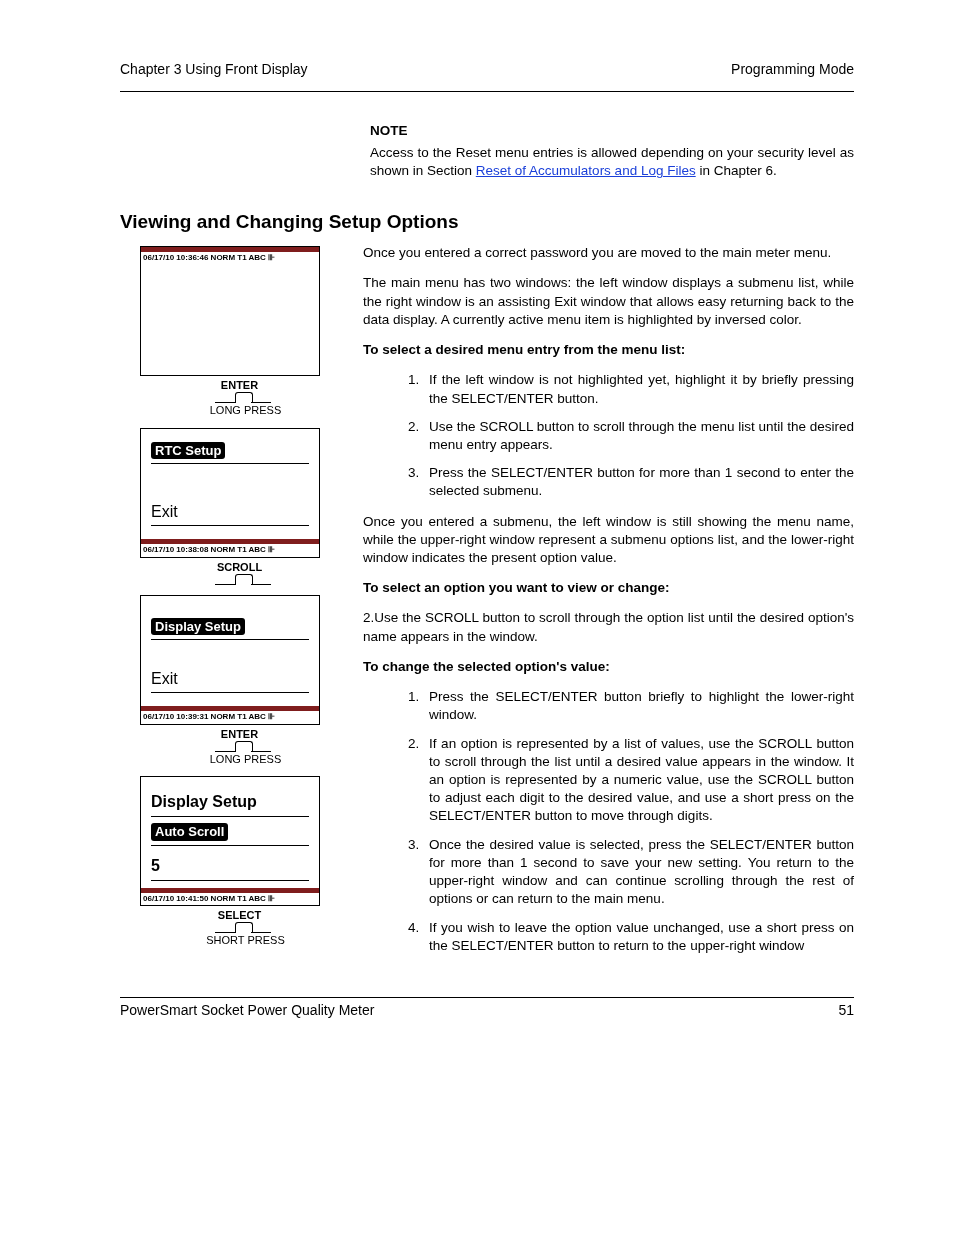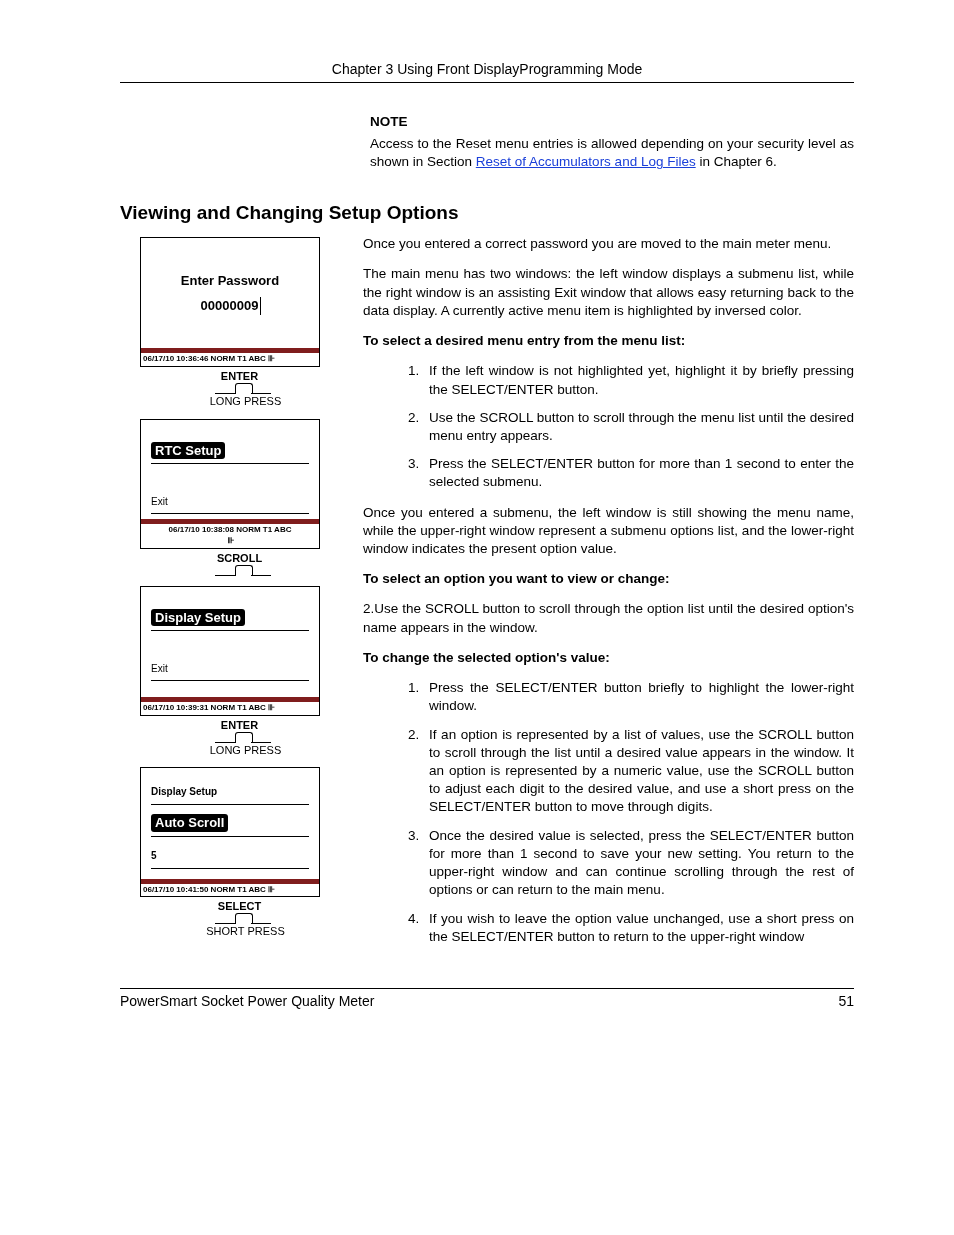--- a/index.html
+++ b/index.html
@@ -8,23 +8,23 @@
     color: #000;
     background: #fff;
     margin: 0;
     padding: 60px 100px 40px 120px;
     width: 954px;
     box-sizing: border-box;
     line-height: 1.35;
   }
   .header-row {
     display: flex;
-    justify-content: center;
+    justify-content: space-between;
     border-bottom: 1.5px solid #000;
-    padding-bottom: 3px;
+    padding-bottom: 12px;
     margin-bottom: 30px;
     font-size: 14px;
   }
   .note-block {
     margin-left: 250px;
     margin-bottom: 28px;
   }
   .note-label {
     font-weight: bold;
     margin-bottom: 4px;
@@ -116,21 +116,21 @@
     background: #000;
     color: #fff;
     border-radius: 3px;
     padding: 0 4px;
     font-weight: bold;
     font-size: 13px;
     display: inline-block;
   }
   .pill-norm {
     font-weight: normal;
-    font-size: 10px;
+    font-size: 16px;
   }
   .divider {
     border-top: 1px solid #000;
     margin: 3px 0 2px 0;
   }
 
   .btn-row {
     display: flex;
     align-items: center;
     margin: 2px 0 10px 20px;
@@ -193,47 +193,43 @@
     <span>Access to the Reset menu entries is allowed depending on your security level as shown in Section </span><a class="link" href="#">Reset of Accumulators and Log Files</a><span> in Chapter 6.</span>
   </p>
 </div>
 
 <h2 class="section">Viewing and Changing Setup Options</h2>
 
 <div class="two-col">
   <div class="left-col">
 
     <div class="screen">
-      <div class="middle">
-        <div class="title">Enter Password</div>
-        <div class="value">00000009</div>
-      </div>
       <div class="status">
           <span>06/17/10 10:36:46  NORM T1  ABC</span>
           <span class="arrow">⊪</span>
         </div>
     </div>
     <div class="btn-row">
       <span class="label1">ENTER</span>
       <span class="btn-shape">
           <span class="bump"></span>
         </span>
       <span class="label2">LONG PRESS</span>
     </div>
 
     <div class="screen">
-      <div class="group" style="top:22px;">
+      <div class="group" style="top:13px;">
         <span class="pill-inv">RTC Setup</span>
         <div class="divider"></div>
       </div>
       <div class="group" style="top:72px;">
         <span class="pill-norm">Exit</span>
         <div class="divider"></div>
       </div>
-      <div class="status" style="position:absolute;bottom:0;left:0;right:0;flex-direction:column;">
+      <div class="status" style="position:absolute;bottom:0;left:0;right:0;">
           <span>06/17/10 10:38:08  NORM T1  ABC</span>
           <span class="arrow">⊪</span>
         </div>
     </div>
     <div class="btn-row">
       <span class="label1">SCROLL</span>
       <span class="btn-shape">
           <span class="bump"></span>
         </span>
       <span class="label2"></span>

